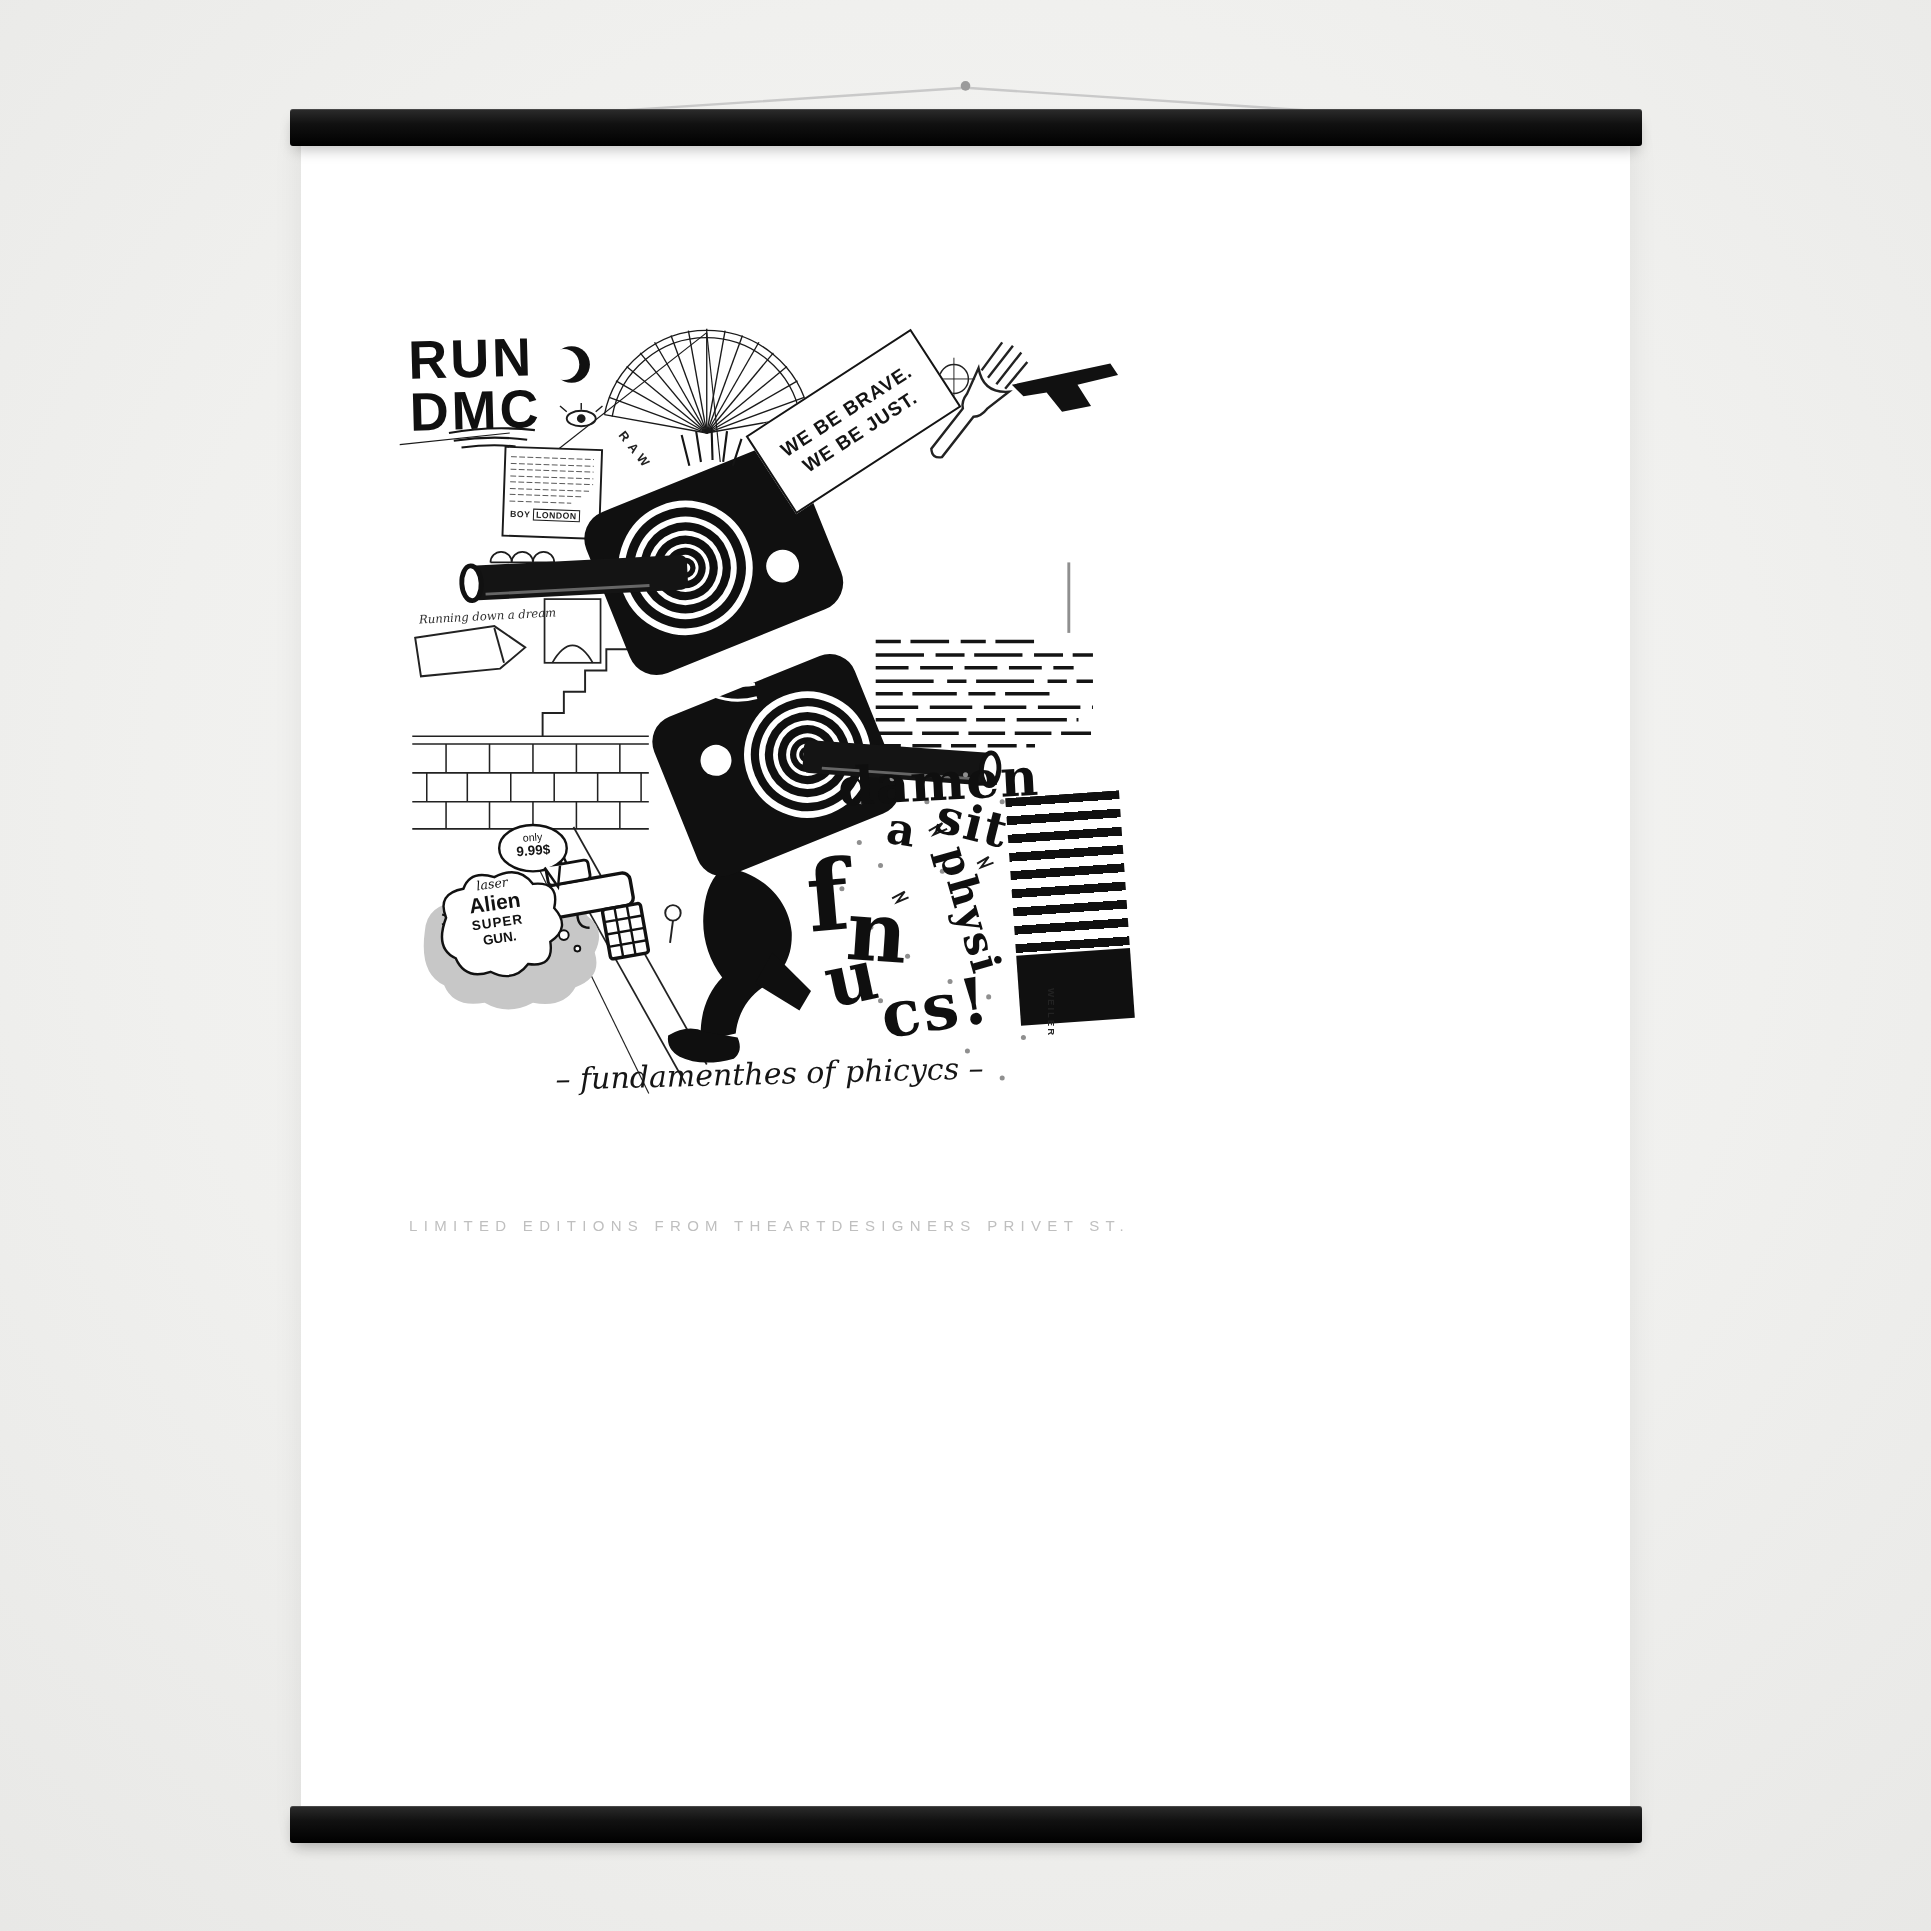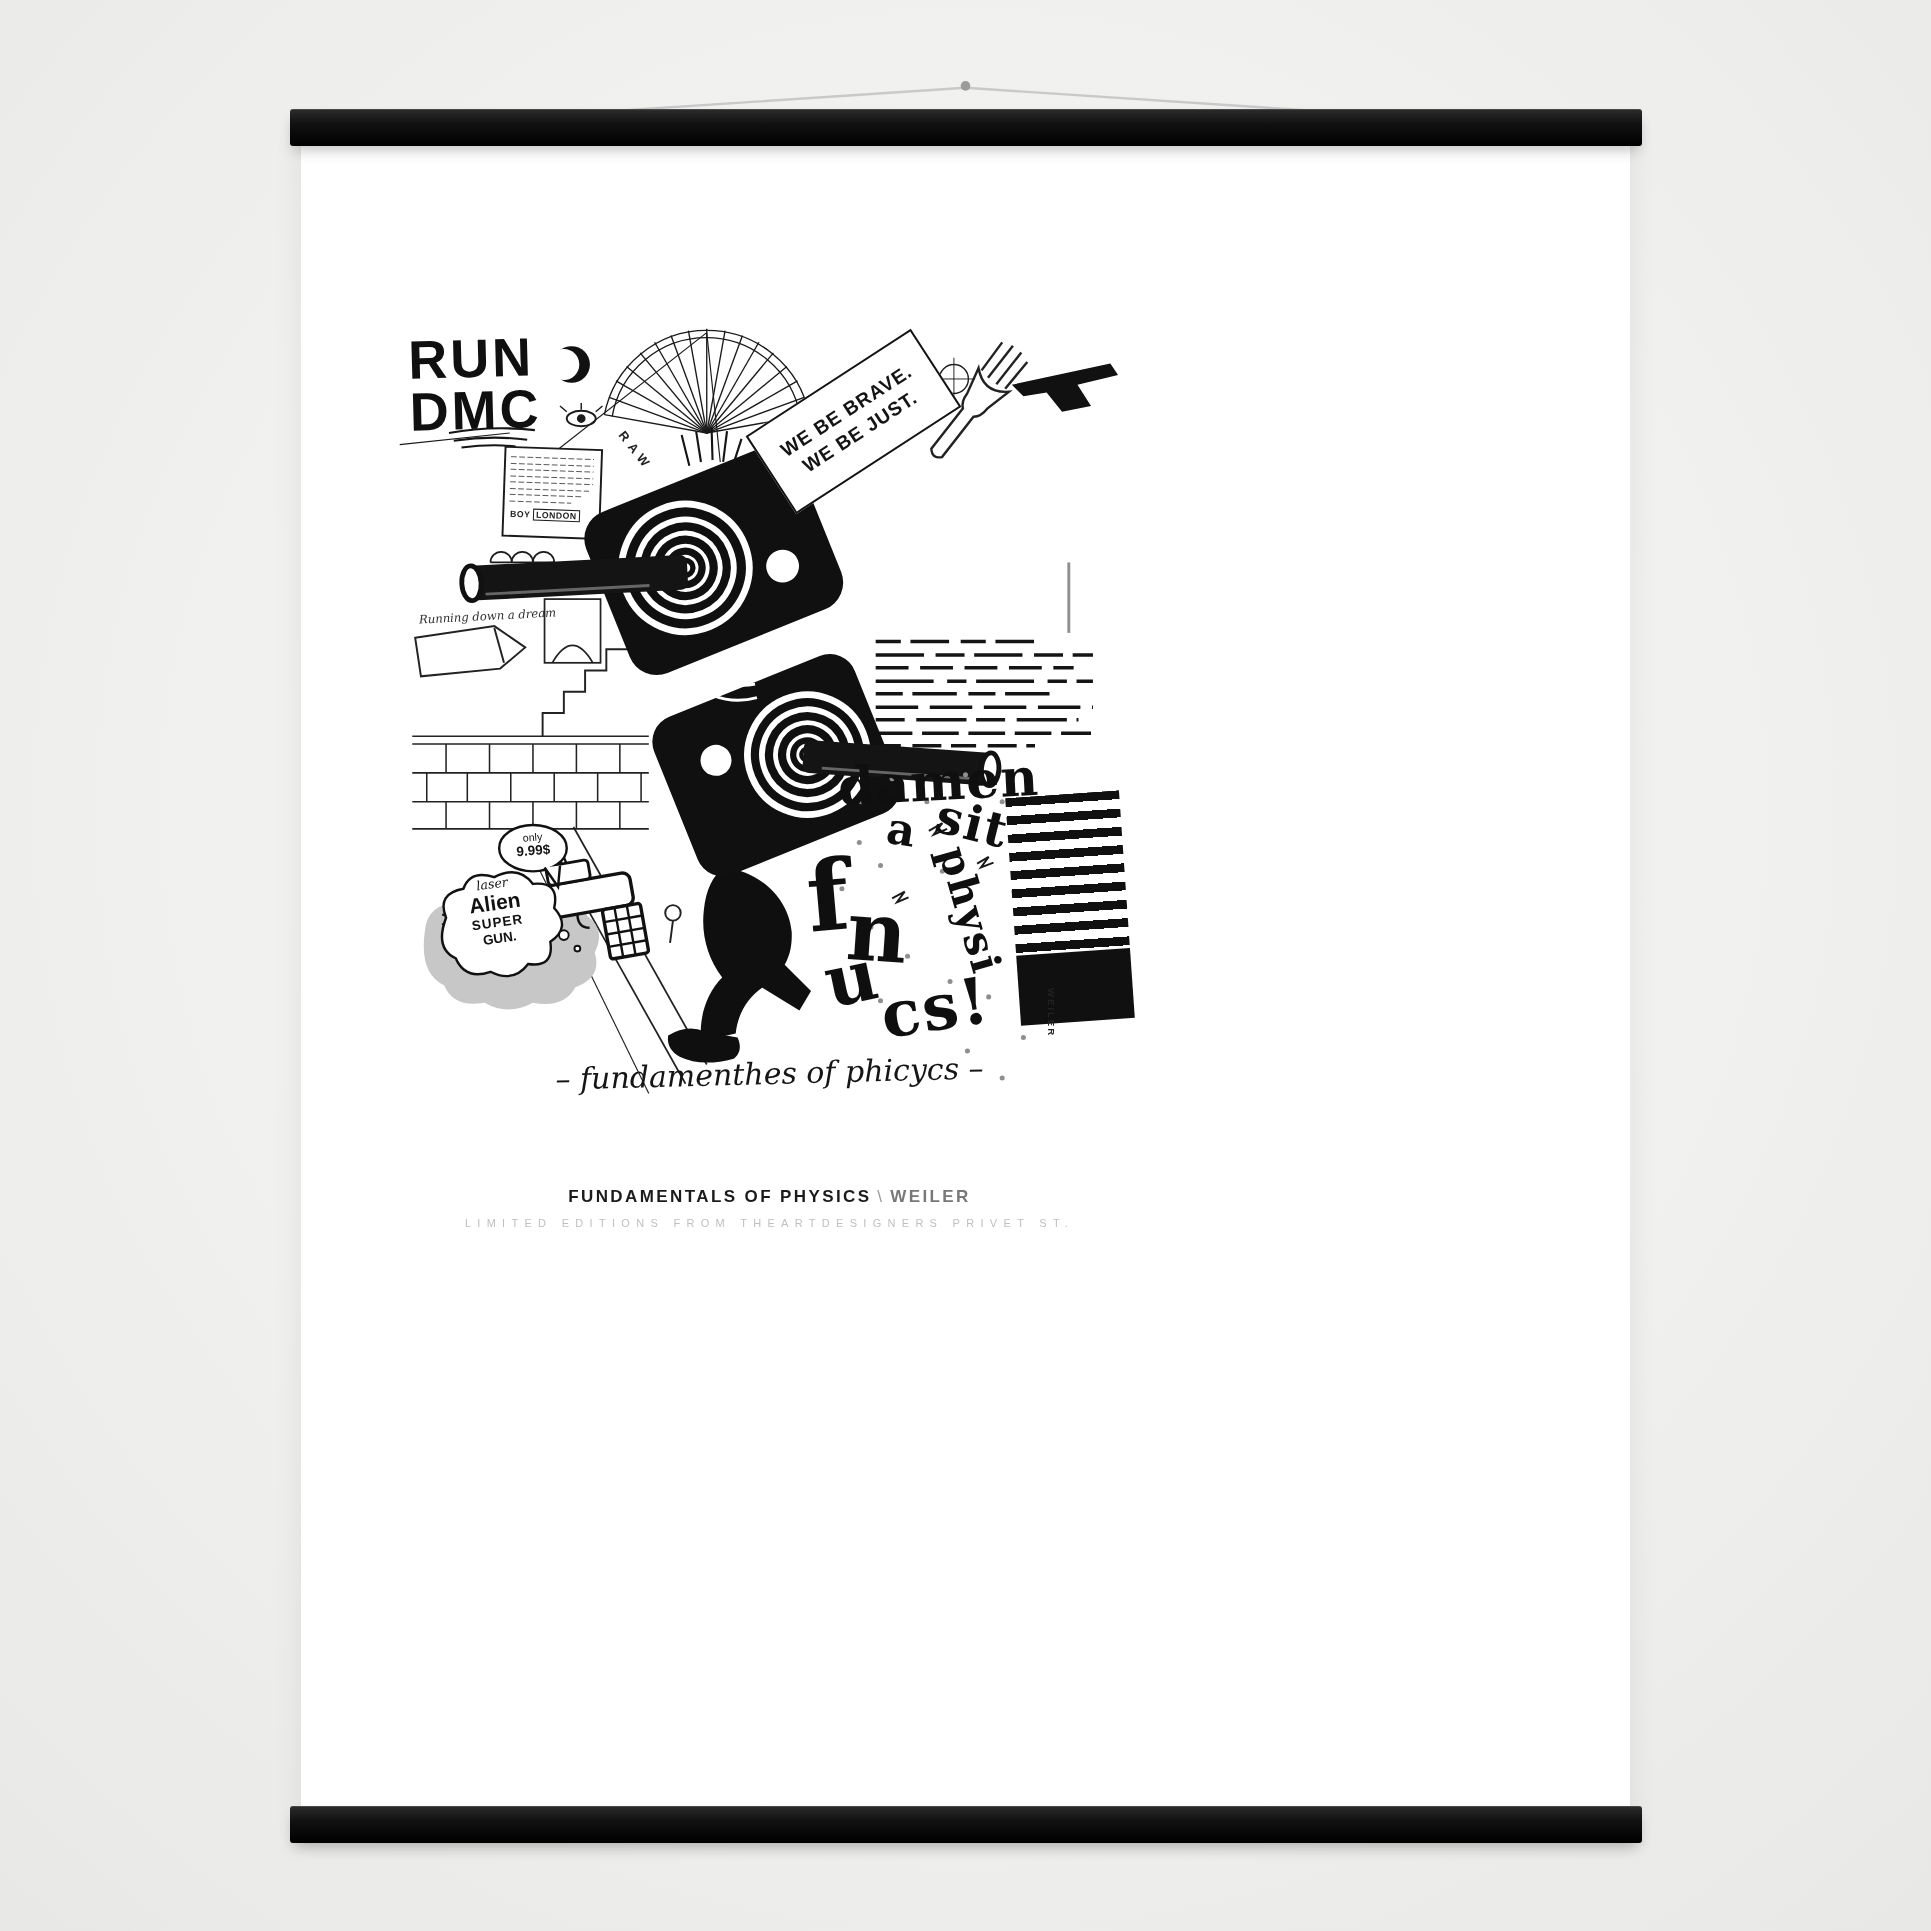--- a/index.html
+++ b/index.html
@@ -57,21 +57,21 @@
   .cl7{left:580px;top:850px;font-size:64px;letter-spacing:1.9px;transform:rotate(-9deg);}
   .stripes{position:absolute;left:712px;top:668px;width:114px;height:228px;transform:rotate(-4deg);}
   .stripes .bars{height:158px;background:repeating-linear-gradient(180deg,#101010 0 8.7px,#ffffff 8.7px 18.3px);}
   .stripes .solid{height:70px;background:#101010;}
   .sig{left:745px;top:862px;writing-mode:vertical-rl;font-size:9.7px;font-weight:700;letter-spacing:1.9px;color:#222;}
   .caption-wrap{position:absolute;left:0;width:937px;text-align:center;white-space:normal;}
   .script-cap{top:933px;font-family:"DejaVu Serif",serif;font-style:italic;font-size:30px;color:#151515;transform:rotate(-1.5deg);}
   .title-cap{top:1062px;font-size:17px;font-weight:800;letter-spacing:2.4px;color:#1b1b1b;}
   .title-cap .sep{color:#9a9a9a;font-weight:400;padding:0 5.8px;}
   .title-cap .auth{color:#787878;}
-  .sub-cap{top:1092px;font-size:11px;font-weight:500;letter-spacing:6.3px;color:#bfbfbf;}
+  .sub-cap{top:1092px;font-size:15px;font-weight:500;letter-spacing:6.3px;color:#bfbfbf;}
 </style>
 </head>
 <body>
 
 <div class="scene">
 
   <svg class="wire" viewBox="0 0 2000 200">
     <polyline points="560,120 1000,91 1440,120" fill="none" stroke="#c9c9c9" stroke-width="2.5"></polyline>
     <circle cx="1000" cy="89" r="5" fill="#9b9b9b"></circle>
   </svg>
@@ -375,23 +375,20 @@
       <span class="cl cl3">physi</span>
       <span class="cl cl4">f</span>
       <span class="cl cl5">u</span>
       <span class="cl cl6">n</span>
       <span class="cl cl7">cs!</span>
 
       <div class="t sig">WEILER</div>
 
       <div class="t caption-wrap script-cap">– fundamenthes of phicycs –</div>
 
-      <div class="t caption-wrap title-cap">
-        <span>FUNDAMENTALS OF PHYSICS</span><span class="sep">\</span><span class="auth">WEILER</span>
-      </div>
 
       <div class="t caption-wrap sub-cap">LIMITED EDITIONS FROM THEARTDESIGNERS PRIVET ST.</div>
 
     </div>
   </div>
 
   <div class="rail top"></div>
   <div class="rail bottom"></div>
 
 </div>

